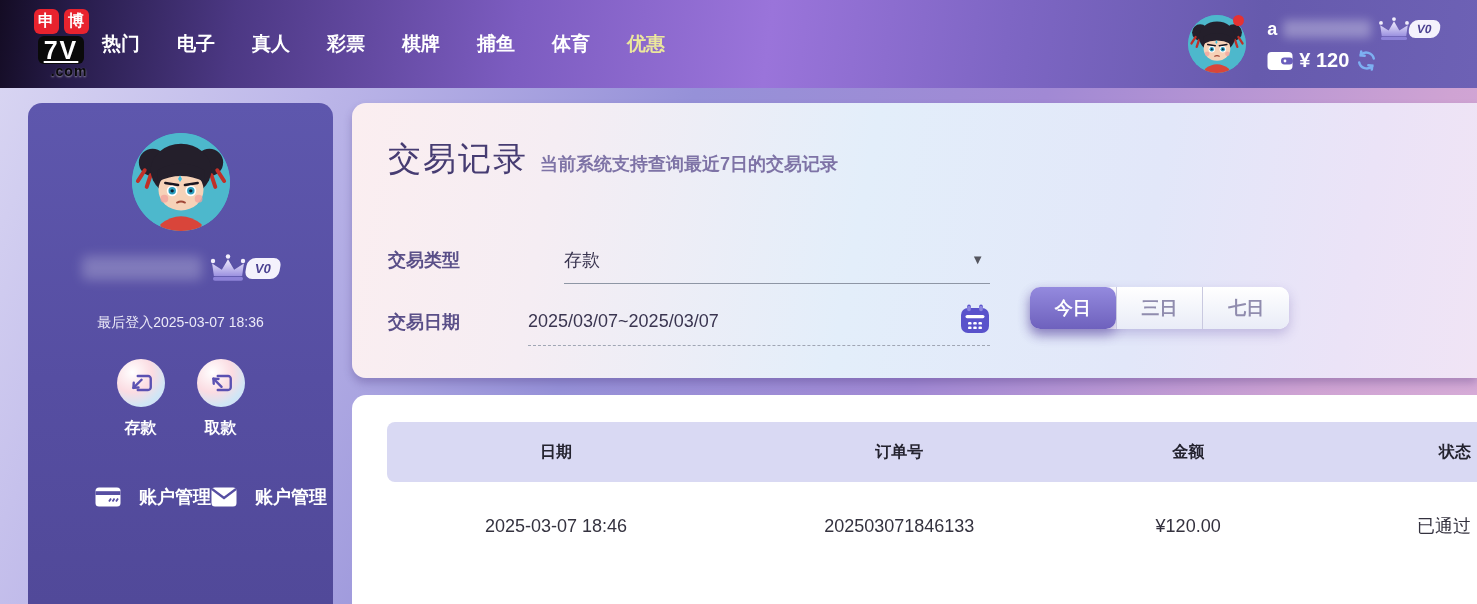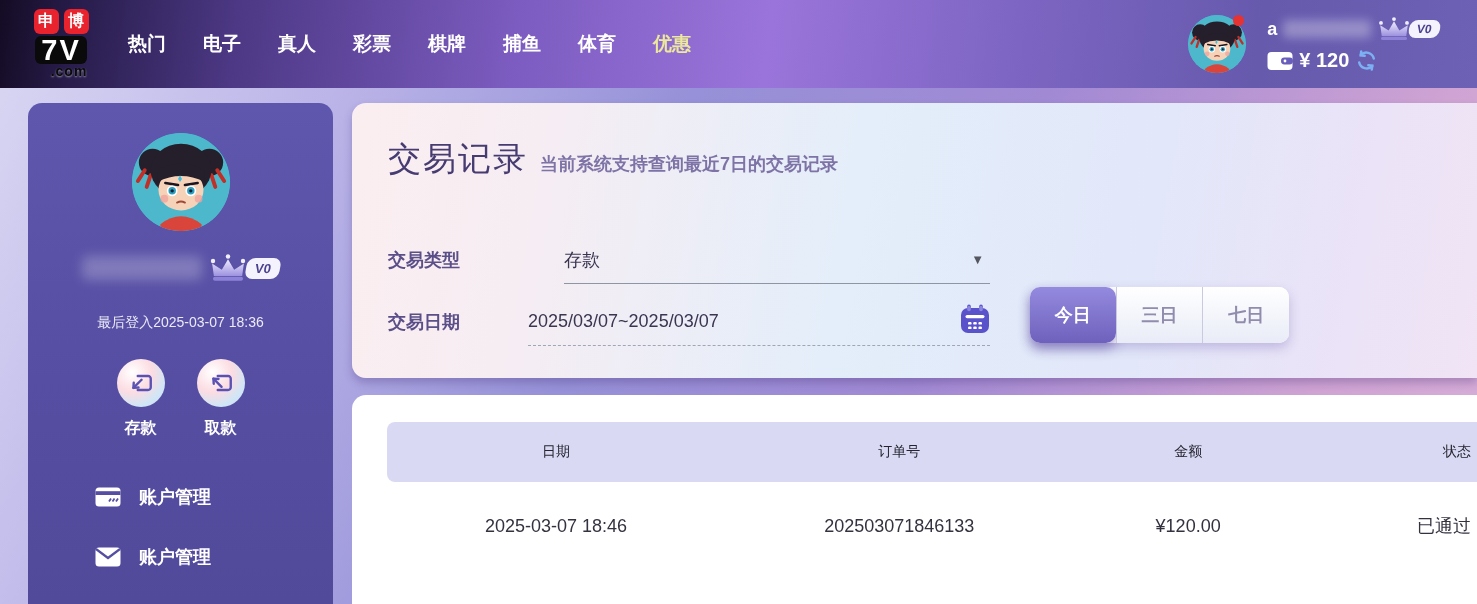--- a/index.html
+++ b/index.html
@@ -13,24 +13,24 @@
   .navbar{
     position:absolute; top:0; left:0; width:1477px; height:88px;
     background:linear-gradient(97deg,#140c24 0%,#271c4a 5%,#4c3884 16%,#7c5cc0 35%,#9a74da 52%,#7e66c4 68%,#665aad 85%,#6d61b5 100%);
     display:flex; align-items:center;
   }
   .logo{ margin-left:20px; width:82px; display:flex; flex-direction:column; align-items:center; cursor:pointer; }
   .logo-badges{ display:flex; gap:5px; }
   .logo-badge{ width:25px; height:25px; background:#e8232e; color:#fff; border-radius:6px;
     font-size:16px; font-weight:700; display:flex; align-items:center; justify-content:center; }
   .logo-main{ margin-top:2px; background:#0a0a0a; color:#fff; border-radius:6px; font-weight:800;
-    font-size:29px; line-height:28px; padding:0 6px; letter-spacing:2px; }
+    font-size:25px; line-height:28px; padding:0 6px; letter-spacing:2px;text-decoration:underline; }
   .logo-com{ color:#0a0a0a; font-weight:800; font-size:14px; line-height:15px; letter-spacing:1px;
     text-shadow:0 1px 2px rgba(255,255,255,.55);margin-left:16px; }
-  .nav-items{ display:flex; gap:37px; margin-left:26px; }
+  .nav-items{ display:flex; gap:37px; }
   .nav-item{ color:#fff; font-size:19px; font-weight:700; cursor:pointer; white-space:nowrap; }
   .nav-item.active{ color:#ece89c; }
   .nav-user{ margin-left:auto; margin-right:37px; display:flex; align-items:center; gap:21px; }
   .avatar-sm{ width:58px; height:58px; position:relative; cursor:pointer; }
   .avatar-sm .ava-clip{ width:58px; height:58px; border-radius:50%; overflow:hidden; background:#4db8cc; }
   .notif-dot{ position:absolute; top:0; right:2px; width:11px; height:11px; border-radius:50%; background:#e53232; }
   .user-col{ display:flex; flex-direction:column; gap:7px; }
   .user-line{ display:flex; align-items:center; gap:6px; }
   .user-name{ color:#fff; font-size:18px; font-weight:600; }
   .name-blur{ width:88px; height:18px; border-radius:4px; background:rgba(255,255,255,.30); filter:blur(5px); }
@@ -49,21 +49,21 @@
   .side-userline{ margin-top:22px; display:flex; align-items:center; gap:6px; }
   .side-name-blur{ width:120px; height:24px; border-radius:5px; background:rgba(255,255,255,.24); filter:blur(6px); }
   .vip-pill.lg{ font-size:13px; padding:3px 9px; }
   .last-login{ margin-top:31px; color:#eceaf8; font-size:14px; }
   .quick-actions{ margin-top:27px; display:flex; gap:32px; }
   .qa{ display:flex; flex-direction:column; align-items:center; cursor:pointer; }
   .qa-circle{ width:48px; height:48px; border-radius:50%;
     background:radial-gradient(circle at 32% 28%,#ffffff 0%,#fbdce2 42%,#cfe6f6 72%,#d9d1f5 100%);
     display:flex; align-items:center; justify-content:center; }
   .qa-label{ margin-top:11px; color:#fff; font-size:16px; font-weight:700; }
-  .side-menu{ margin-top:28px; align-self:stretch; padding-left:67px; display:flex; flex-direction:column; }
+  .side-menu{ margin-top:28px; align-self:stretch; padding-left:67px; display:flex; flex-direction:row; }
   .menu-item{ height:60px; display:flex; align-items:center; gap:18px; color:#fff; font-size:18px;
     font-weight:600; cursor:pointer; }
   
   .panel{ position:absolute; left:352px; width:1125px; }
   .filter-panel{
     top:103px; height:275px; border-radius:14px 0 0 14px;
     background:linear-gradient(100deg,#fbeef0 0%,#f5edf3 18%,#e3eefa 45%,#e2e7f9 70%,#ebe3f7 88%,#f0e4f5 100%);
     box-shadow:0 5px 9px rgba(60,40,110,.28);
   }
   .title-row{ position:absolute; top:34px; left:36px; display:flex; align-items:baseline; gap:12px; }
@@ -72,35 +72,35 @@
   .frow{ position:absolute; left:36px; right:487px; height:48px; display:flex; align-items:center; }
   .frow.type{ top:133px;gap:36px; }
   .frow.date{ top:195px; }
   .f-label{ width:140px; font-size:18px; color:#5a4f88; font-weight:600; }
   .f-field{ flex:1; height:100%; display:flex; align-items:center; position:relative;
     font-size:18px; color:#3a3550; cursor:pointer; }
   .frow.type .f-field{ border-bottom:1px solid #8e96a5; }
   .frow.date .f-field{ border-bottom:1px dashed #a0a6b4; }
   .caret{ position:absolute; right:6px; font-size:13px; color:#55565f; }
   .calendar-btn{ position:absolute; right:0; top:6px; cursor:pointer; }
-  .range-group{ position:absolute; left:678px; top:184px; width:259px; height:56px; display:flex;
+  .range-group{ position:absolute; left:678px; top:184px; width:259px; height:42px; display:flex;
     border-radius:10px; background:#fff; box-shadow:0 5px 12px rgba(90,70,160,.28); }
   .range-btn{ flex:1; border:none; font-family:inherit; font-size:18px; font-weight:600; cursor:pointer;
     background:linear-gradient(180deg,#ffffff,#e9ecf7); color:#908cae; }
   .range-btn:first-child{ border-radius:10px 0 0 10px; }
   .range-btn:last-child{ border-radius:0 10px 10px 0; border-left:1px solid #c9c9e0; }
   .range-btn:nth-child(2){ border-left:1px solid #c9c9e0; }
   .range-btn.active{ background:linear-gradient(180deg,#948ade,#6e61bd); color:#fff; border-radius:10px;
     box-shadow:0 6px 12px rgba(75,55,150,.45); }
   
   .table-panel{ top:395px; bottom:0; background:#fff; border-radius:14px 0 0 0; }
   .thead,.trow{ position:absolute; left:35px; right:0; display:grid;
     grid-template-columns:31% 32% 21% 16%; align-items:center; }
   .thead{ top:27px; height:60px; background:#d9d9f3; border-radius:8px 0 0 8px;
-    font-size:14px; color:#24232f; font-weight:400; }
+    font-size:16px; color:#24232f; font-weight:700; }
   .trow{ top:99px; height:64px; font-size:18px; color:#34323f; }
   .th,.td{ text-align:center; }
   .th:last-child,.td:last-child{ text-align:right; padding-right:6px; }
 </style>
 </head>
 <body>
 
 <svg width="0" height="0" style="position:absolute">
   <defs>
     <linearGradient id="crownGrad" x1="0" y1="0" x2="0" y2="1">

